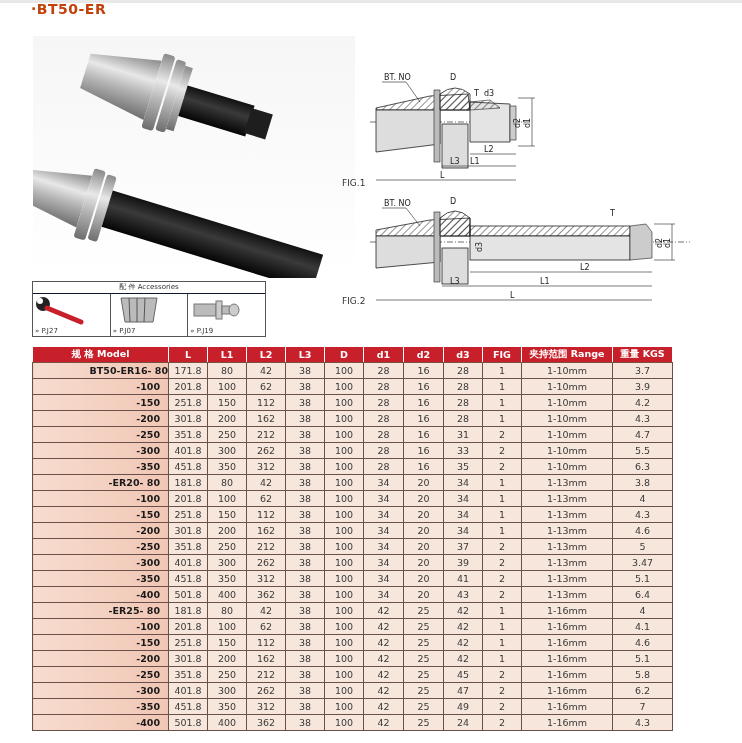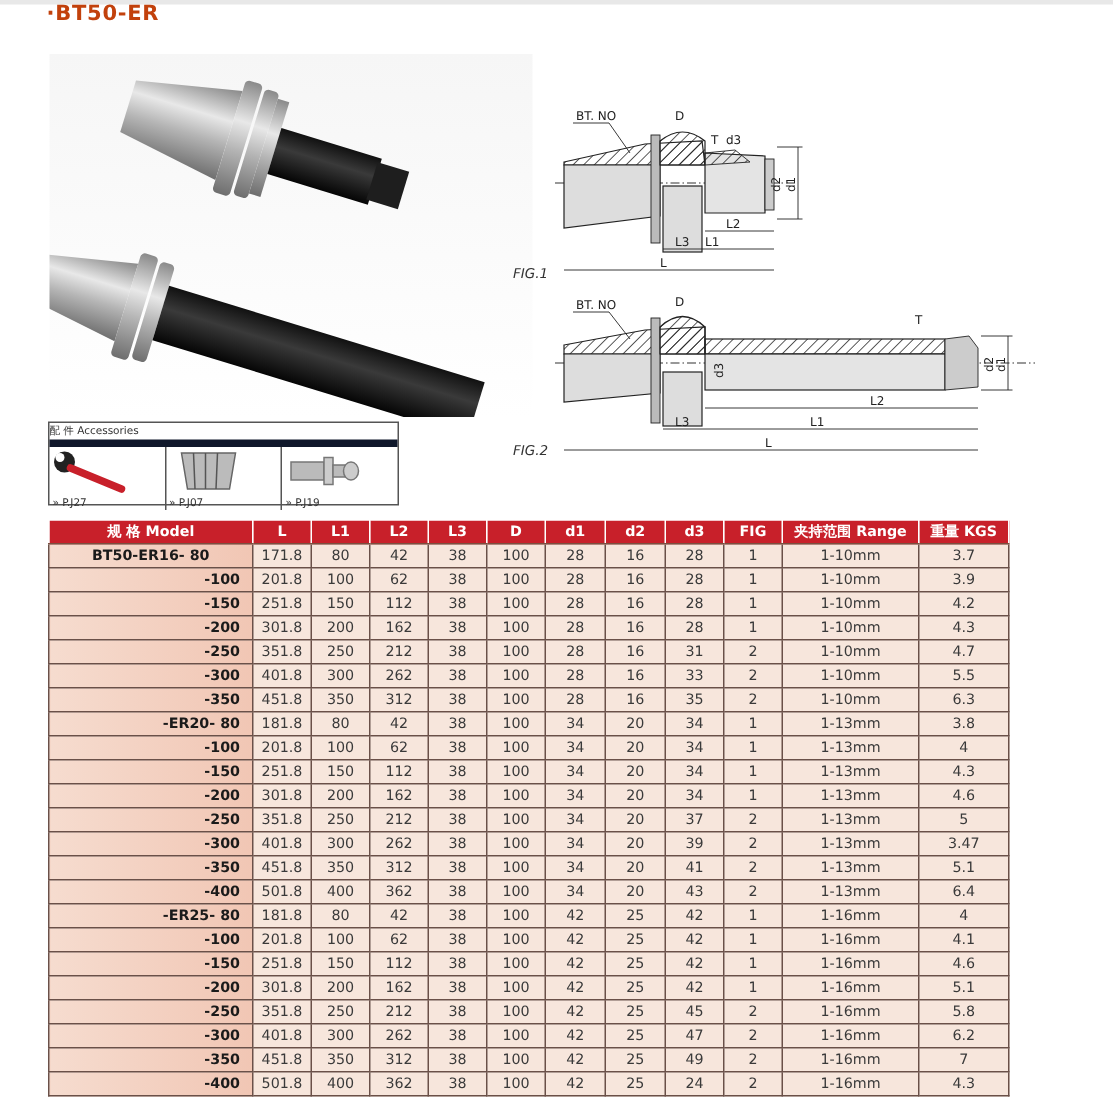--- a/index.html
+++ b/index.html
@@ -1,32 +1,32 @@
 <!DOCTYPE html>
 <html><head>
 <meta charset="utf-8">
 <style>
   html, body { margin:0; padding:0; }
   body { width:742px; height:743px; background:#ffffff; position:relative; overflow:hidden; font-family:"DejaVu Sans", sans-serif; }
   .topbar { position:absolute; left:0; top:0; width:742px; height:3px; background:#e8e8e8; }
   .title { position:absolute; left:31px; top:1px; font-family:"DejaVu Sans", sans-serif; font-weight:bold; font-size:14px; color:#c2410c; letter-spacing:0.5px; }
   .photo { position:absolute; left:33px; top:36px; width:322px; height:242px; background:linear-gradient(180deg,#f6f6f6 0%,#ffffff 100%); }
   .drawing { position:absolute; }
-  .fig-label { position:absolute; font-family:"DejaVu Sans", sans-serif; font-size:9px; color:#333;font-style:italic; }
+  .fig-label { position:absolute; font-family:"DejaVu Sans", sans-serif; font-size:9px; color:#333; }
   .acc { position:absolute; left:32px; top:281px; width:232px; height:54px; border:1px solid #555; background:#fff; }
-  .acc-title { height:11px; border-bottom:5px solid #0f172a; font-size:7px; text-align:left; line-height:11px; color:#333; }
+  .acc-title { height:11px; border-bottom:1px solid #0f172a; font-size:7px; text-align:center; line-height:11px; color:#333; }
   .acc-row { display:flex; height:42px; }
   .acc-cell { flex:1; border-right:1px solid #555; position:relative; }
   .acc-cell:last-child { border-right:none; }
   .acc-code { position:absolute; left:2px; bottom:1px; font-size:7px; color:#333; }
   table.spec { position:absolute; left:32px; top:346px; border-collapse:collapse; font-family:"DejaVu Sans", sans-serif; font-size:9.5px; }
   table.spec th { background:#c8202a; color:#ffffff; font-weight:bold; height:15px; padding:0; border:1px solid #ffffff; border-bottom:1px solid #7a5040; text-align:center; }
   table.spec td { height:15px; padding:0; text-align:center; color:#3a3a3a; border:1px solid #6a5048; background:#f7e6dc; }
   table.spec td.model { background:linear-gradient(90deg,#f6dccf 0%,#f1c6b4 100%); font-weight:bold; color:#1a1a1a; text-align:right; padding-right:8px; }
-  table.spec td.model.first { text-align:center; padding-right:0; }
+  table.spec td.model.first { padding-right:0; }
 </style>
 </head>
 <body>
 
 <div class="topbar"></div>
 <div class="title">·BT50-ER</div>
 
 <div class="photo">
   <svg width="322" height="242" viewBox="0 0 322 242">
     <defs>

